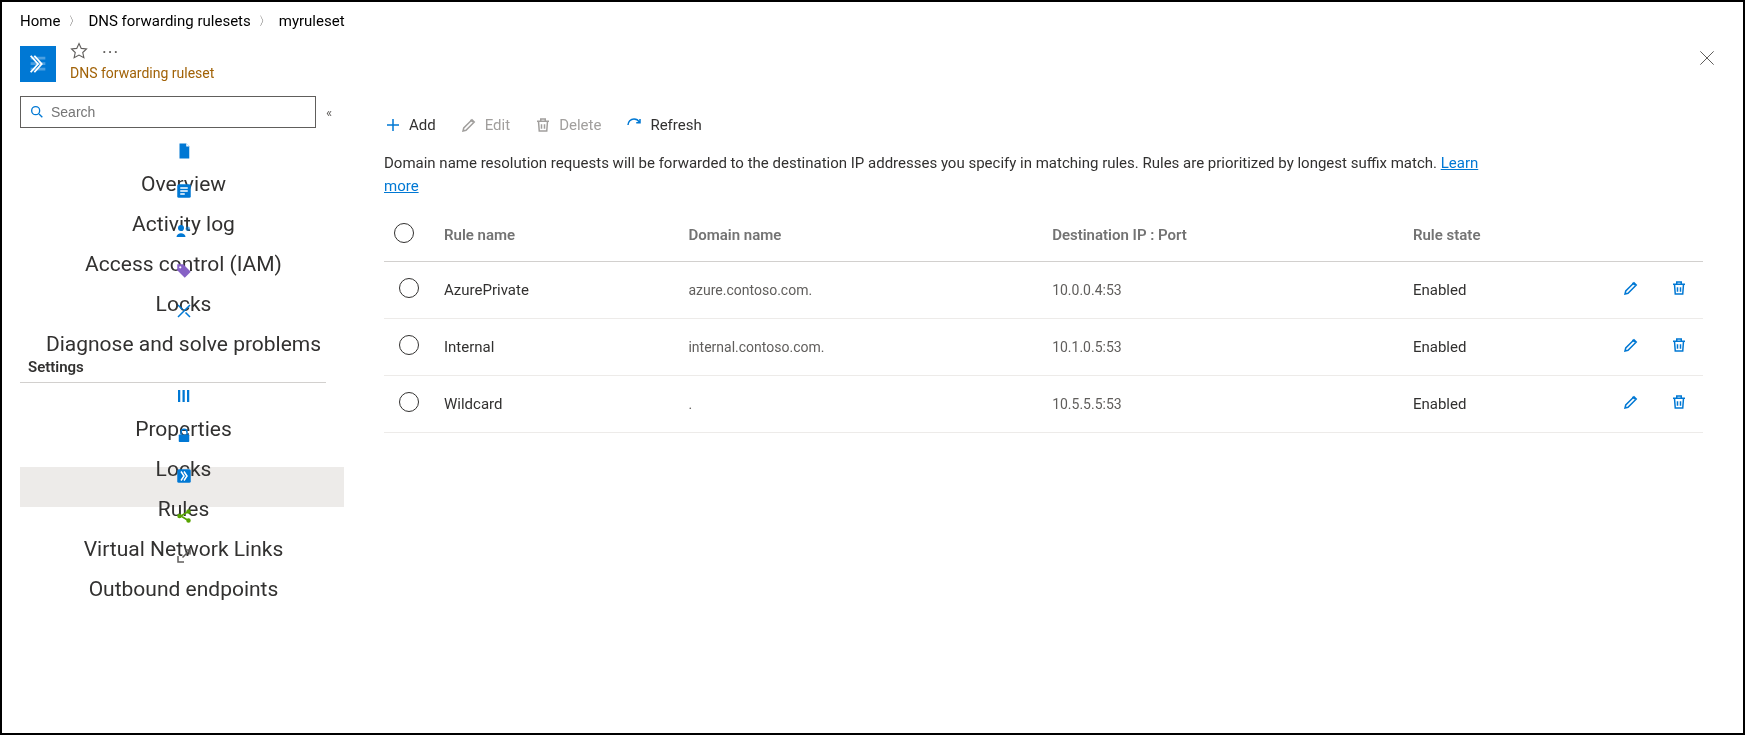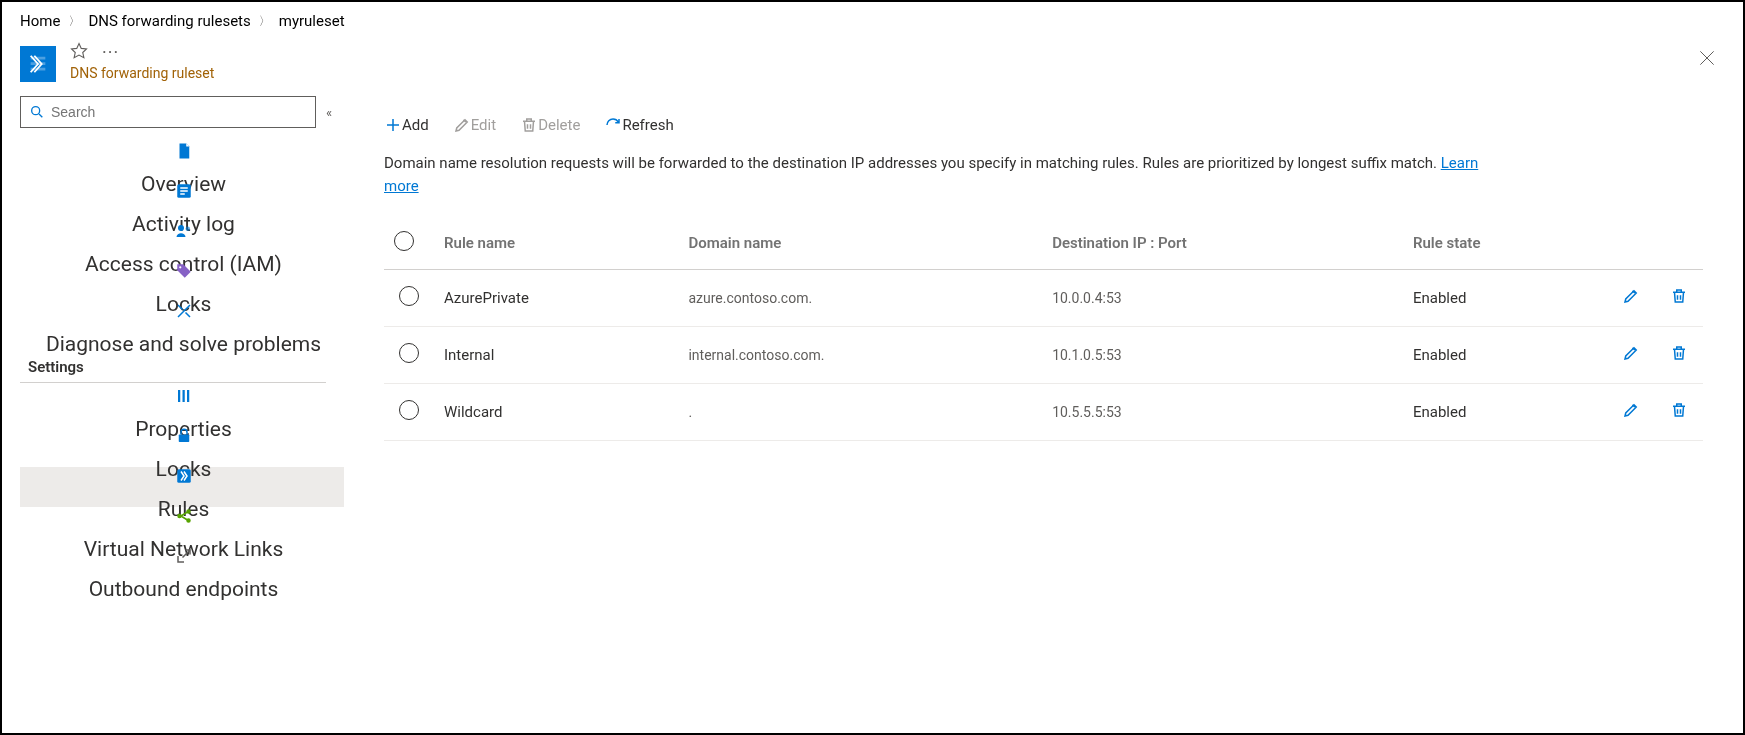--- a/index.html
+++ b/index.html
@@ -109,33 +109,33 @@
     padding: 14px 40px 0 40px;
     overflow-y: auto;
   }
   .toolbar {
     display: flex;
     align-items: center;
     gap: 24px;
     padding: 6px 0 18px;
   }
   .tb-btn {
-    display: flex; align-items: center; gap: 0;
+    display: flex; align-items: center; gap: 7px;
     font-size: 15px;
     color: #323130;
     cursor: pointer;
     background: none; border: none;
     font-family: inherit;
     justify-content: flex-end;
   }
   .tb-btn.disabled { color: #a19f9d; cursor: default; }
   .tb-btn svg { width: 18px; height: 18px; }
   .tb-btn.primary svg { color: #0078d4; }
   .tb-btn.disabled svg { color: #a19f9d; }
-  .desc { font-size: 15px; color: #323130; line-height: 1.5; margin-bottom: 20px; max-width: 1100px; }
+  .desc { font-size: 15px; color: #323130; line-height: 1.5; margin-bottom: 12px; max-width: 1100px; }
   .desc a { color: #0078d4; text-decoration: underline; }
   
   .grid {
     width: 100%;
     border-collapse: collapse;
   }
   .grid th {
     text-align: left;
     font-weight: 600;
     font-size: 15px;

